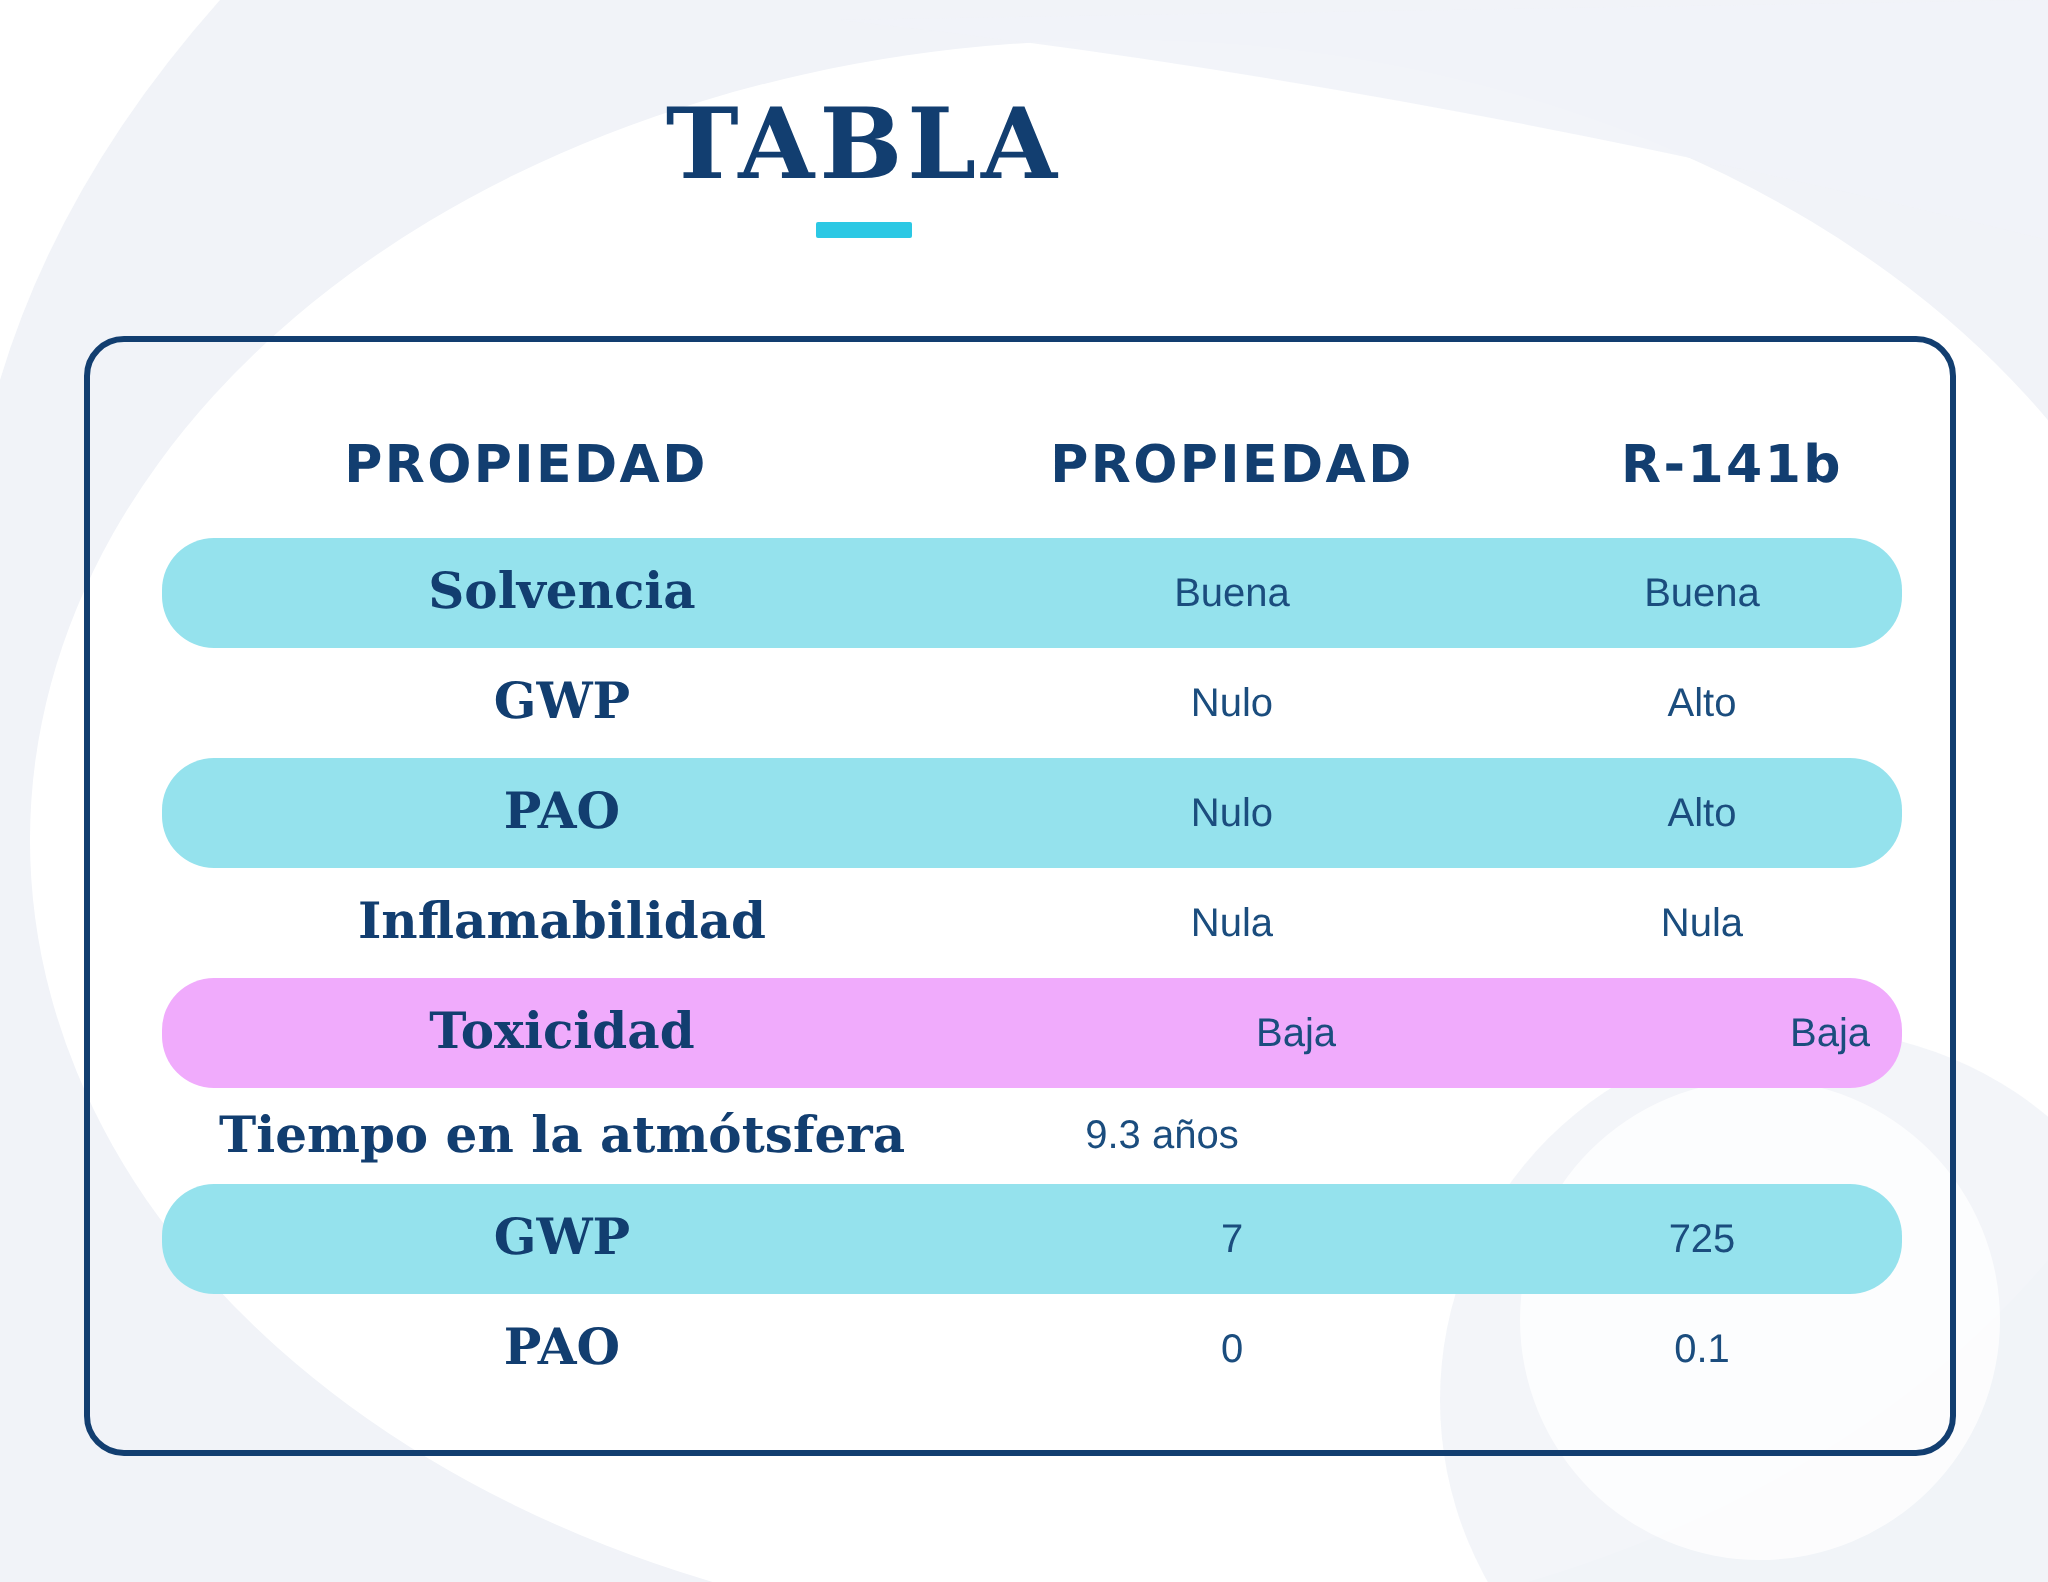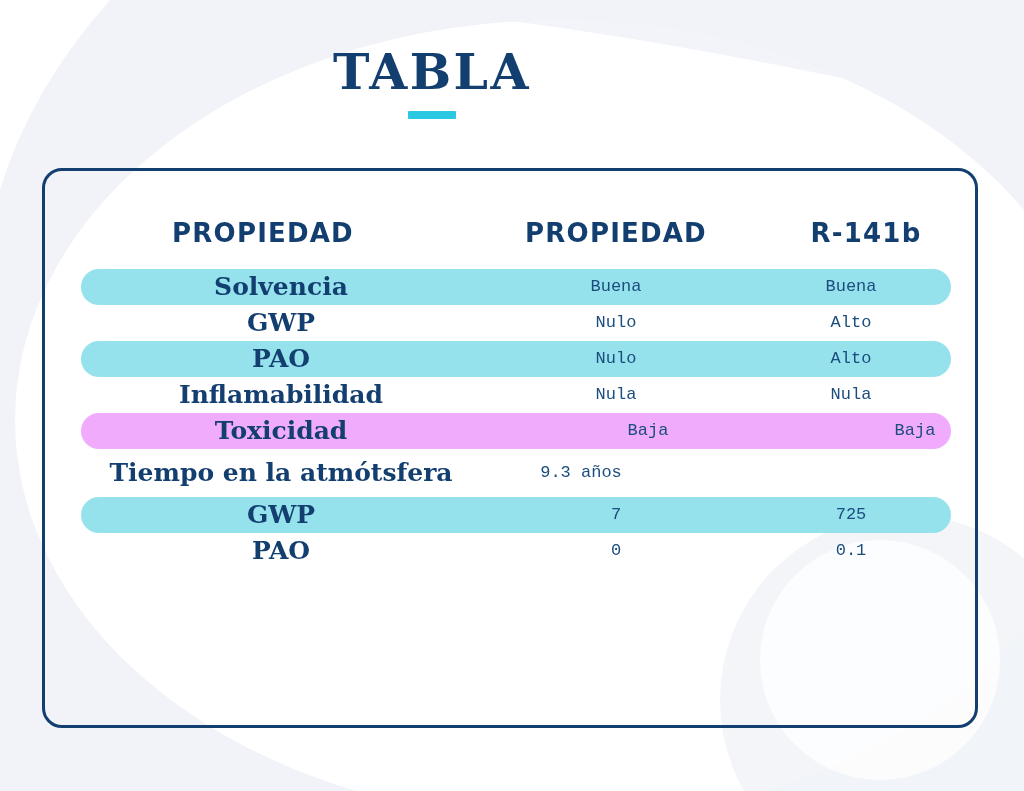--- a/index.html
+++ b/index.html
@@ -88,21 +88,21 @@
     letter-spacing: 1.2px;
     color: #123e70;
     text-align: center;
     line-height: 1;
   }
 
   
   .trow {
     display: flex;
     align-items: center;
-    height: 36px;
+    height: 55px;
     margin: 0 0 0 36px;
     width: 870px;
     box-sizing: border-box;
     border-radius: 26px;
   }
   .trow.tall {
     height: 48px;
   }
   .trow.striped {
     background: #95e2ed;
@@ -117,23 +117,23 @@
   .th.col-b    { width: 230px; flex: 0 0 230px; }
 
   .cell-label {
     font-family: "DejaVu Serif", "Liberation Serif", serif;
     font-weight: bold;
     font-size: 25px;
     color: #123e70;
     line-height: 1.06;
   }
   .cell-value {
-    font-family: Liberation Mono, monospace;
+    font-family: Liberation Sans, sans-serif;
     font-weight: normal;
-    font-size: 17px;
+    font-size: 20px;
     color: #1b4d7e;
     line-height: 1.1;
   }
 </style>
 </head>
 <body style="background: rgb(241, 243, 248);">
 
 <svg id="bg-layer" viewBox="0 0 1024 791">
   <rect x="0" y="0" width="1024" height="791" fill="#f1f3f8"></rect>
 

